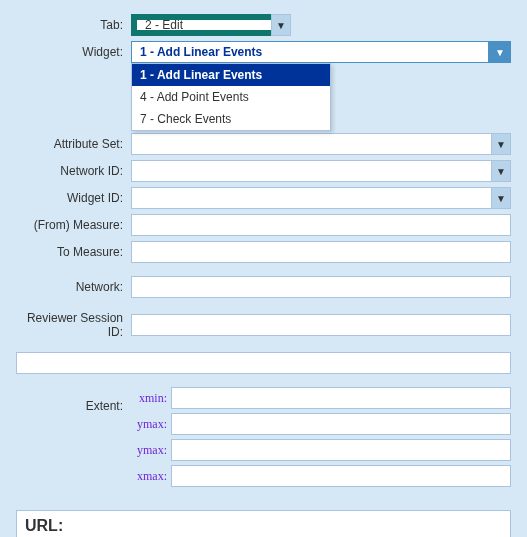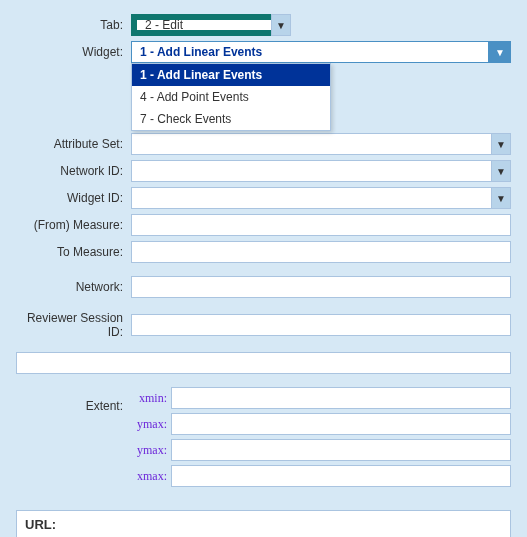--- a/index.html
+++ b/index.html
@@ -147,21 +147,21 @@
 
     .url-section {
       background: #fff;
       border: 1px solid #aac4e0;
       margin: 8px;
       padding: 6px 8px;
     }
 
     .url-label {
       font-weight: bold;
-      font-size: 13px;
+      font-size: 16px;
       color: #333;
       margin-bottom: 20px;
     }
 
     .url-input {
       width: 100%;
       height: 22px;
       border: 1px solid #aac4e0;
       background: #fff;
       padding: 2px 4px;

